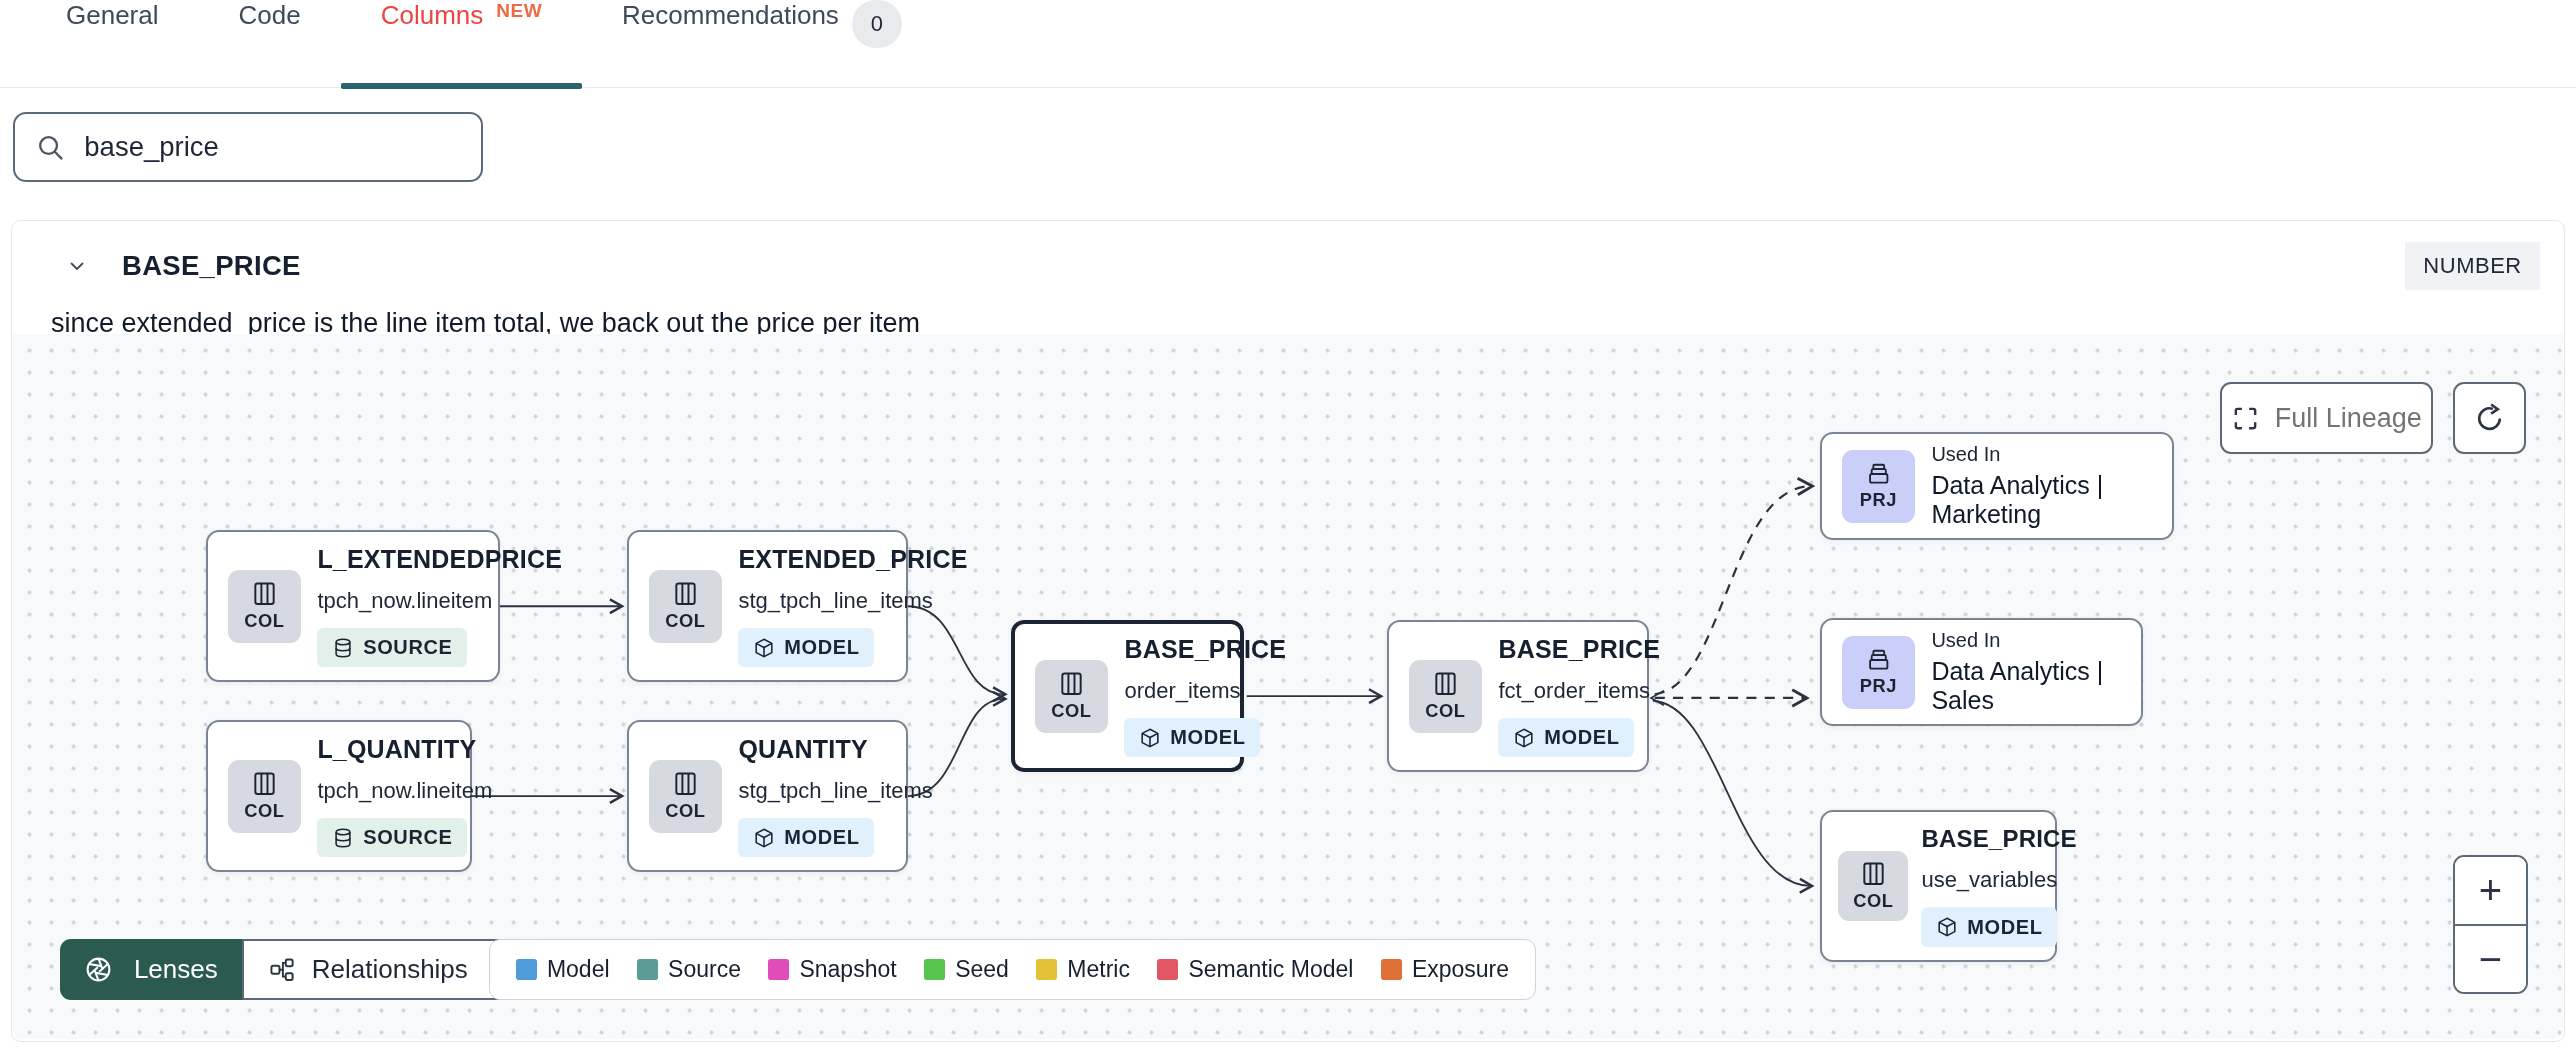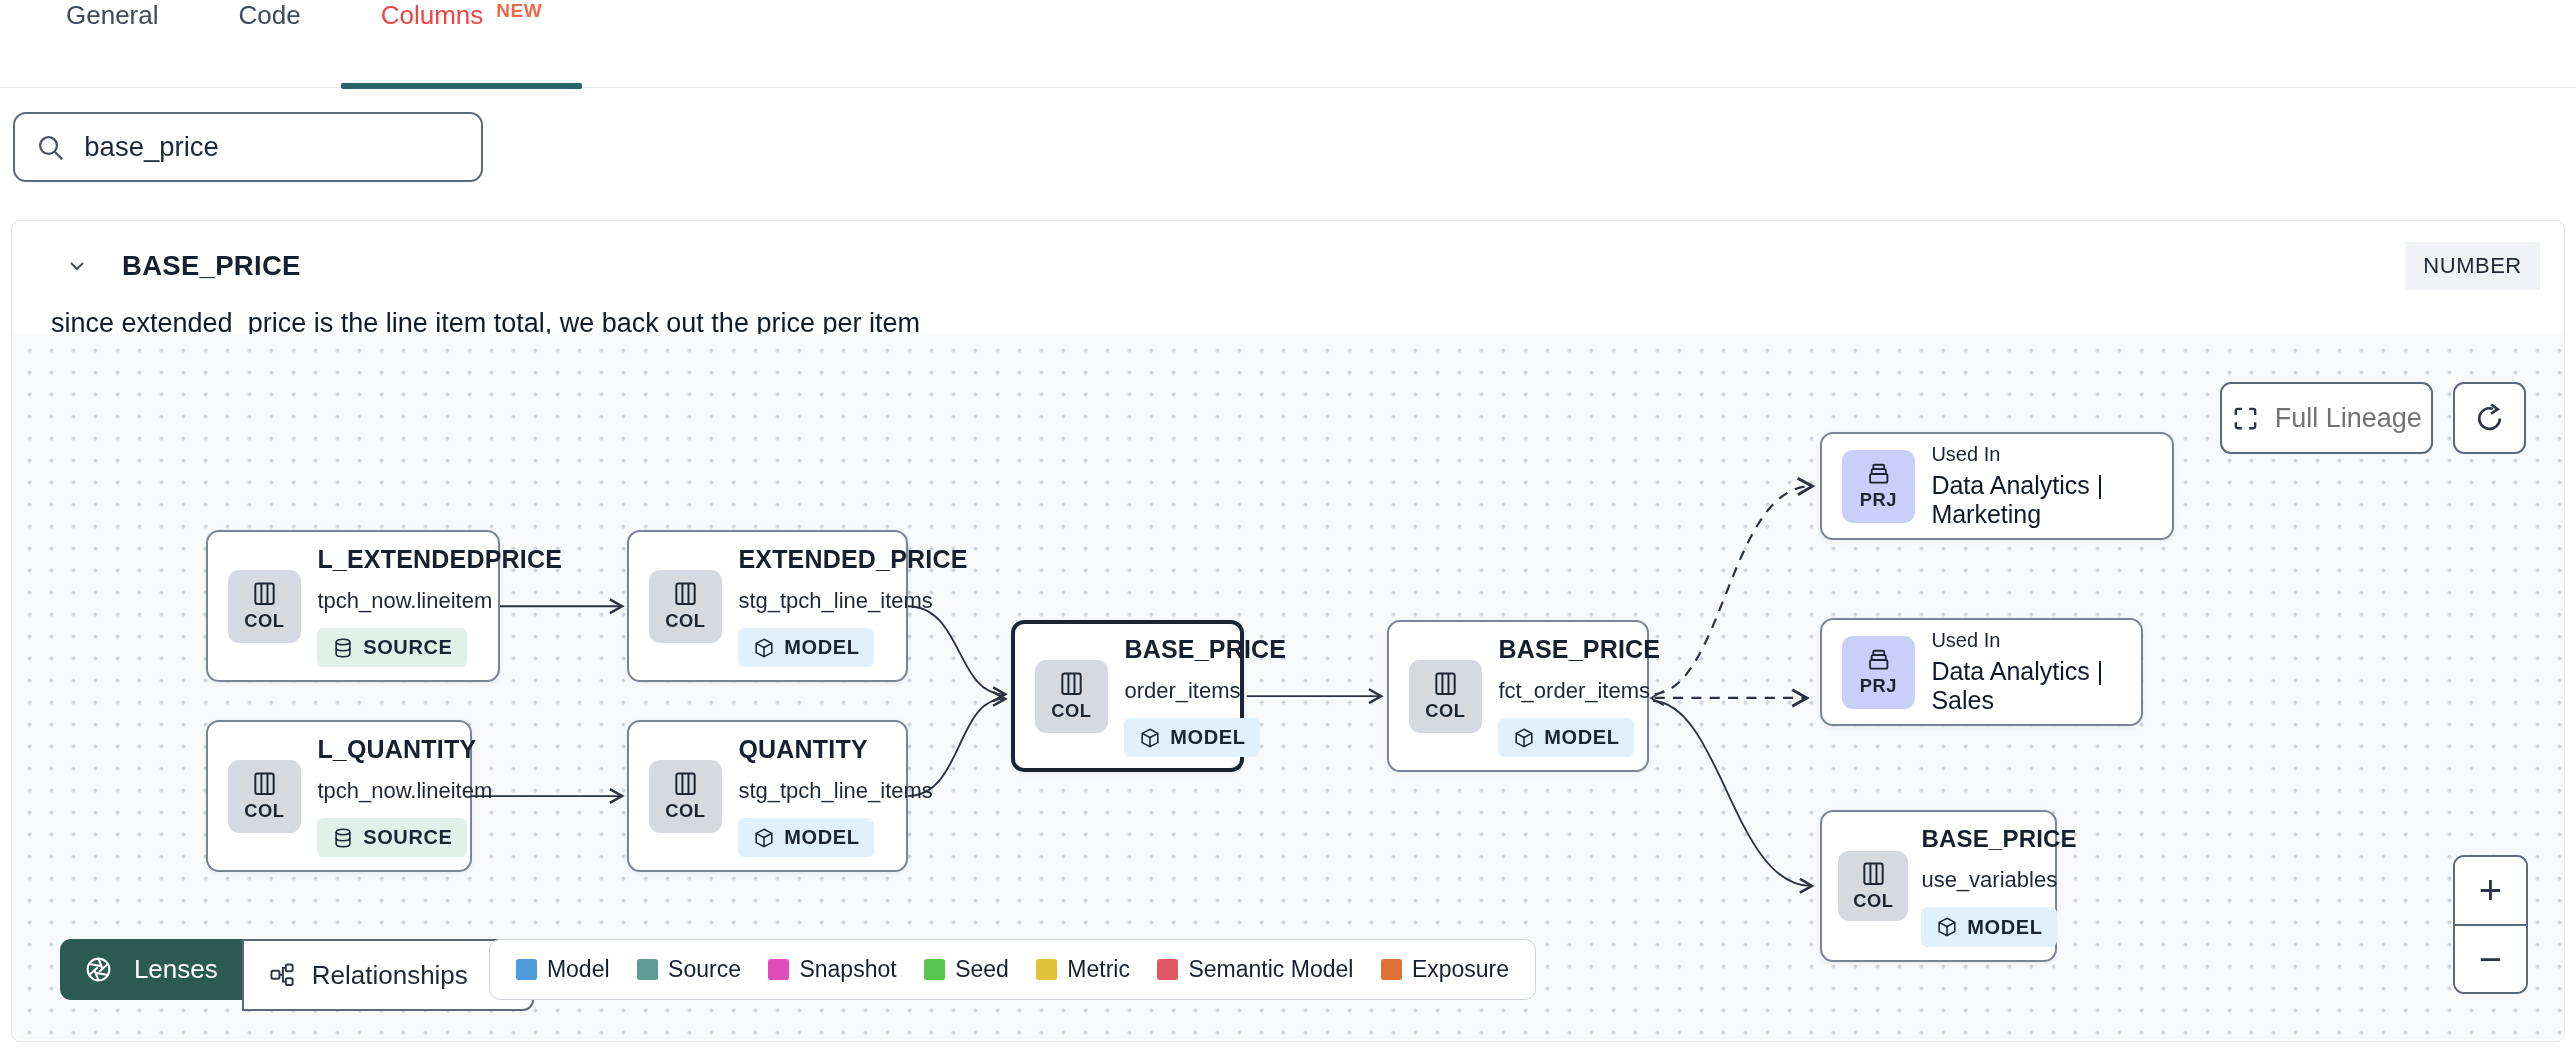--- a/index.html
+++ b/index.html
@@ -62,21 +62,21 @@
   .zoomctl { position:absolute; left:2440px; top:521px; width:75px; height:139px; background:#fff;
     border:2.3px solid #5d6878; border-radius:11px; display:flex; flex-direction:column; overflow:hidden; }
   .zoomctl button { flex:1; border:none; background:#fff; font-size:40px; color:#2b3545; cursor:pointer; line-height:1; font-family:"Liberation Sans", sans-serif; }
   .zoomctl button:first-child { border-bottom:2.3px solid #5d6878; }
 
   
   .toolbar { position:absolute; left:47px; top:605px; display:flex; }
   .lenses-btn { display:flex; align-items:center; gap:21px; background:#2b5a50; color:#fff;
     border-radius:11px 0 0 11px; padding:0 24px; height:61px; font-size:26px; cursor:pointer; }
   .rel-btn { display:flex; align-items:center; gap:16.5px; background:#fff; border:2.3px solid #5d6878;
-    border-radius:0 11px 11px 0; padding:0 24px; height:72px; font-size:26px; color:#1d2736; cursor:pointer; }
+    border-radius:0 11px 11px 0; padding:0 24px; height:61px; font-size:26px; color:#1d2736; cursor:pointer; }
   .legend { position:absolute; left:476px; top:605px; height:61px; background:#fff; border:1.8px solid #cfd4db;
     border-radius:11px; display:flex; align-items:center; gap:27.5px; padding:0 26px; }
   .legend-item { display:flex; align-items:center; gap:10px; }
   .swatch { width:21px; height:21px; border-radius:2.8px; }
   .legend-label { font-size:23px; color:#16202e; }
 
   svg.icon { display:block; }
 </style>
 </head>
 <body>
@@ -84,20 +84,24 @@
 <div class="tabbar">
   <div class="tab">
     <span class="tab-label">General</span>
   </div>
   <div class="tab">
     <span class="tab-label">Code</span>
   </div>
   <div class="tab active">
     <span class="tab-label">Columns</span>
     <span class="tab-new">NEW</span>
+  </div>
+  <div class="tab">
+    <span class="tab-label">Recommendations</span>
+    <span class="tab-count">0</span>
   </div>
 </div>
 
 <div class="search-row">
   <div class="search-box">
     <svg class="icon" width="31" height="31" viewBox="0 0 24 24" fill="none" stroke="#4a5463" stroke-width="1.8">
       <circle cx="10.5" cy="10.5" r="6.5"></circle>
         <line x1="15.3" y1="15.3" x2="21" y2="21"></line>
     </svg>
     <input type="text" value="base_price" style="">

